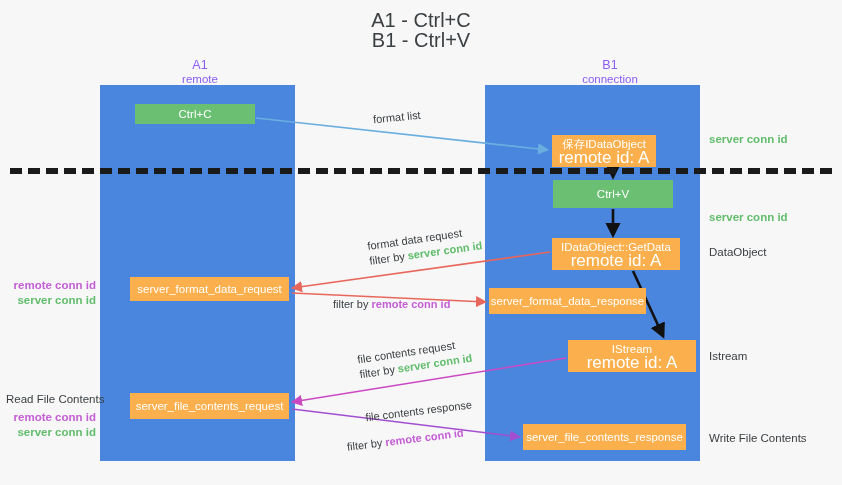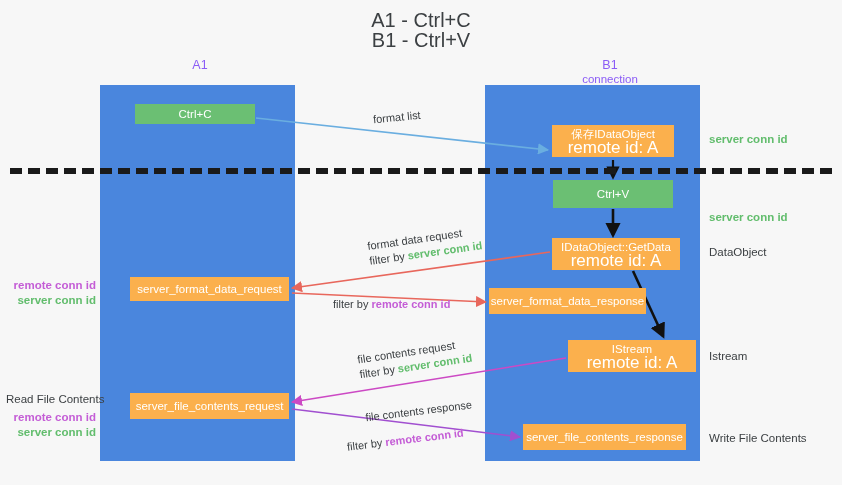--- a/index.html
+++ b/index.html
@@ -71,21 +71,21 @@
     color: #ffffff;
     font-size: 11.5px;
     line-height: 14px;
     padding: 2px 4px;
   }
   .node.green  { background: #6bbf73; }
   .node.orange { background: #fbb04d; }
   .node .l2 { font-size: 17px; }
 
   #node-ctrl-c   { left: 135px; top: 104px; width: 120px; height: 20px; }
-  #node-idataobject-store { left: 552px; top: 125px; width: 122px; height: 32px; }
+  #node-idataobject-store { left: 552px; top: 135px; width: 104px; height: 32px; }
   #node-ctrl-v   { left: 553px; top: 180px; width: 120px; height: 28px; }
   #node-getdata  { left: 552px; top: 238px; width: 128px; height: 32px; }
   #node-istream  { left: 568px; top: 340px; width: 128px; height: 32px; }
 
   #node-server-format-data-request  { left: 130px; top: 277px; width: 159px; height: 24px; }
   #node-server-format-data-response { left: 489px; top: 288px; width: 157px; height: 26px; }
   #node-server-file-contents-request  { left: 130px; top: 393px; width: 159px; height: 26px; }
   #node-server-file-contents-response { left: 523px; top: 424px; width: 163px; height: 26px; }
 
   
@@ -159,20 +159,21 @@
 
 <div id="stage">
 
   <div class="abs" id="title-block">
     <div>A1 - Ctrl+C</div>
     <div>B1 - Ctrl+V</div>
   </div>
 
   <div class="abs col-header" id="col-header-a1">
     <div class="col-name">A1</div>
+    <div class="col-sub">remote</div>
   </div>
   <div class="abs col-header" id="col-header-b1">
     <div class="col-name">B1</div>
     <div class="col-sub">connection</div>
   </div>
 
   <div class="abs lane" id="lane-a1"></div>
   <div class="abs lane" id="lane-b1"></div>
 
   <svg class="abs" id="connectors" viewBox="0 0 842 485" xmlns="http://www.w3.org/2000/svg">

